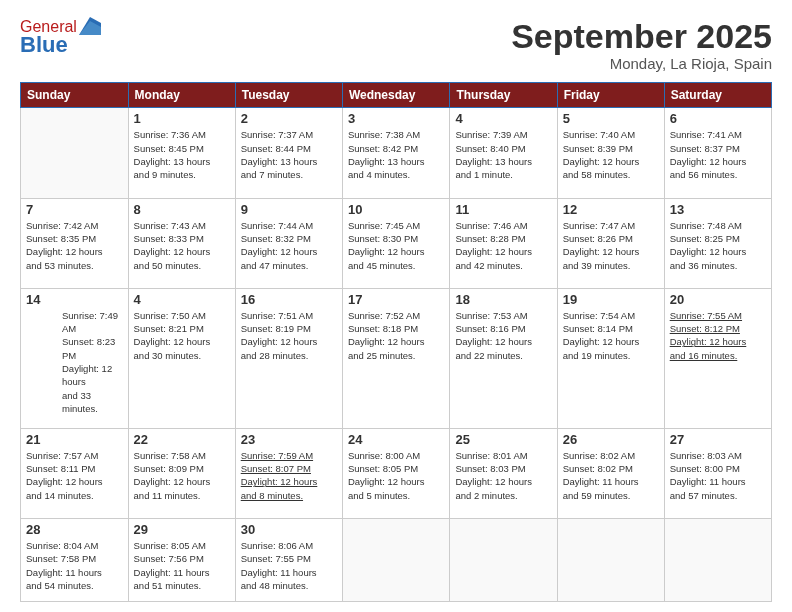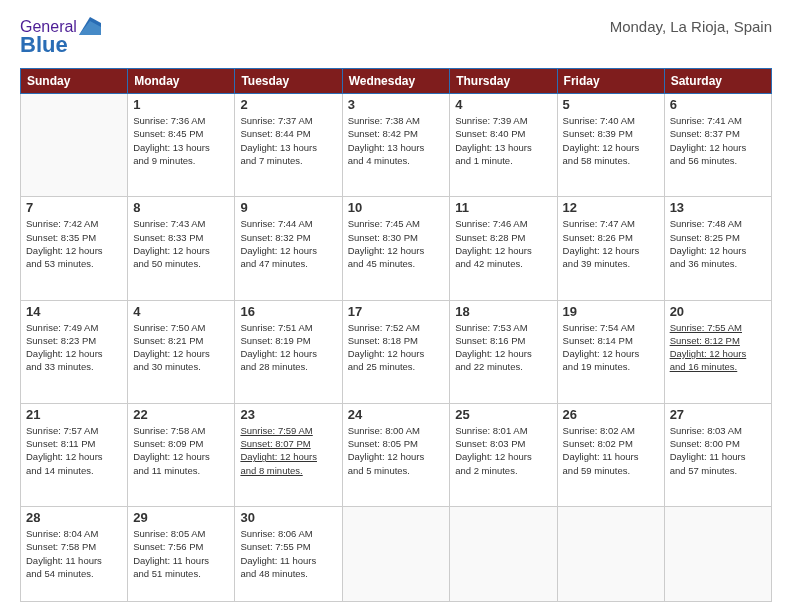--- a/index.html
+++ b/index.html
@@ -20,21 +20,21 @@
     .header {
       display: flex;
       justify-content: space-between;
       align-items: flex-start;
       margin-bottom: 10px;
     }
     .logo {
       display: flex;
       align-items: center;
     }
-    .logo-general { color: #4c1d95; }
+    .logo-general { color: #b91c1c; }
     .logo-blue { color: #2a6db5; }
     .title-block {
       text-align: right;
     }
     .month-title {
       font-size: 34px;
       font-weight: bold;
       color: #333;
       line-height: 1.1;
     }
@@ -95,20 +95,21 @@
           <span class="logo-general">General</span>
           <svg width="22" height="18" viewBox="0 0 22 18" style="margin-left:2px;margin-top:-2px;">
             <polygon points="0,18 22,18 22,6 11,0" fill="#2a6db5"></polygon>
             <polygon points="0,18 22,18 22,10 11,4" fill="#5a9fd4" opacity="0.6"></polygon>
           </svg>
         </div>
         <div class="logo-blue" style="font-size:22px;font-weight:bold;color:#2a6db5;margin-top:-4px;">Blue</div>
       </div>
     </div>
     <div class="title-block">
+      <div class="month-title">September 2025</div>
       <div class="location">Monday, La Rioja, Spain</div>
     </div>
   </div>
 
   <table class="calendar">
     <thead>
       <tr>
       <th>Sunday</th>
           <th>Monday</th>
           <th>Tuesday</th>
@@ -211,21 +212,21 @@
             <span class="day-num">13</span>
             <div class="day-info" style="white-space: pre-line;">Sunrise: 7:48 AM
 Sunset: 8:25 PM
 Daylight: 12 hours
 and 36 minutes.</div>
           </td>
         </tr>
         <tr>
           <td>
             <span class="day-num">14</span>
-            <div class="day-info" style="white-space: pre-line;">Sunrise: 7:49 AM
+            <div class="day-info" style="white-space: pre-line; margin-left: 36px;">Sunrise: 7:49 AM
 Sunset: 8:23 PM
 Daylight: 12 hours
 and 33 minutes.</div>
           </td>
           <td>
             <span class="day-num">4</span>
             <div class="day-info" style="white-space: pre-line;">Sunrise: 7:50 AM
 Sunset: 8:21 PM
 Daylight: 12 hours
 and 30 minutes.</div>

